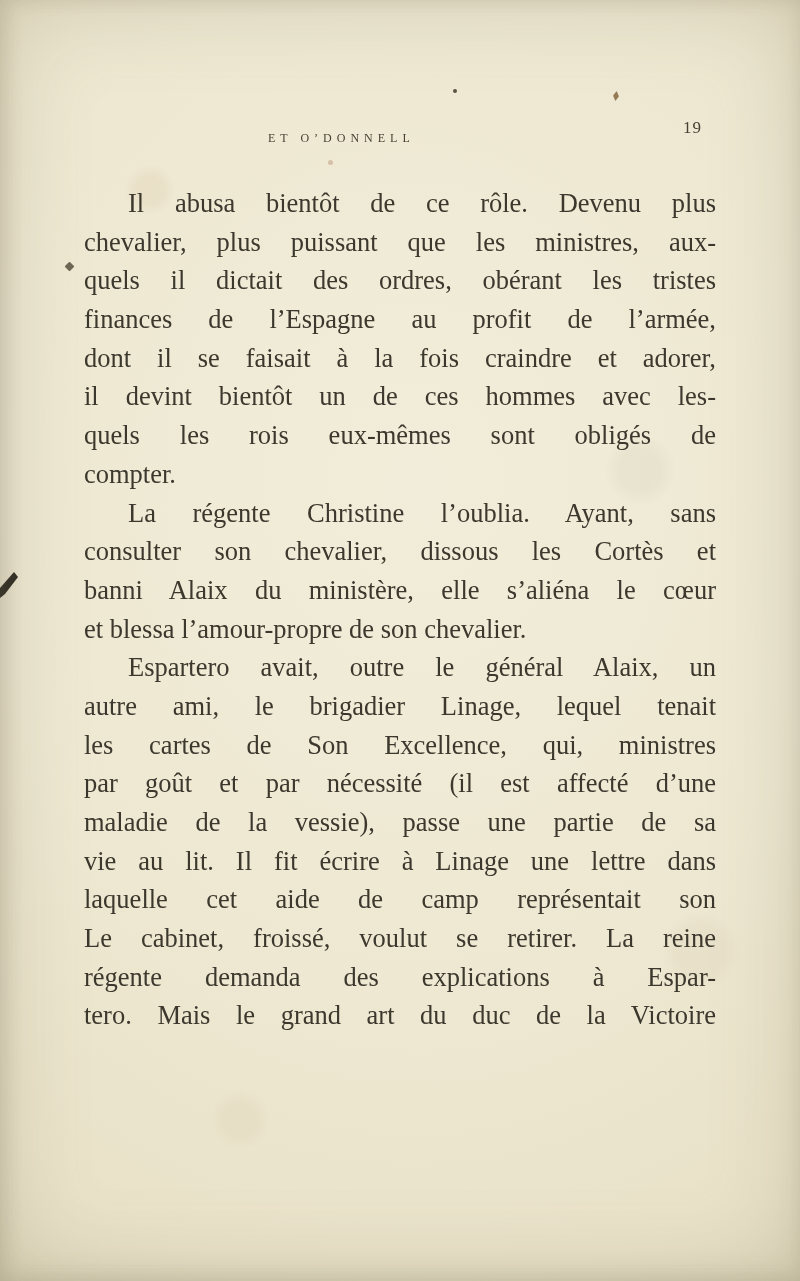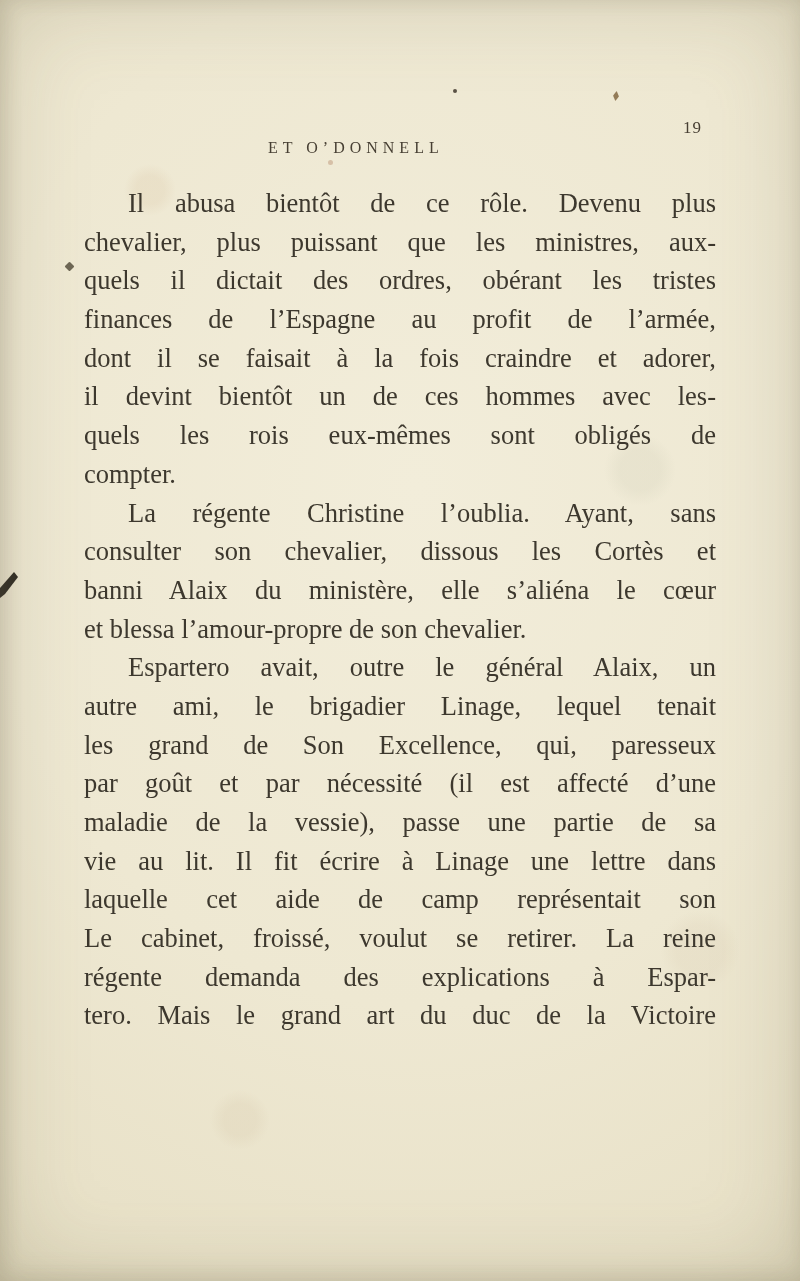--- a/index.html
+++ b/index.html
@@ -36,23 +36,23 @@
     background:
       radial-gradient(circle at 150px 190px, rgba(190,150,105,0.10) 0 14px, transparent 26px),
       radial-gradient(circle at 640px 470px, rgba(140,145,120,0.08) 0 20px, transparent 36px),
       radial-gradient(circle at 240px 1120px, rgba(170,140,100,0.08) 0 16px, transparent 30px),
       radial-gradient(circle at 700px 950px, rgba(160,130,95,0.06) 0 24px, transparent 40px);
   }
 
   
   .head-title {
     position: absolute;
-    top: 139px;
+    top: 131px;
     left: 268px;
-    font-size: 16px;
+    font-size: 12px;
     letter-spacing: 5px;
     color: #473f33;
   }
   .head-pagenum {
     position: absolute;
     top: 118px;
     right: 98px;
     font-size: 17px;
     letter-spacing: 1px;
     color: #473f33;
@@ -148,21 +148,21 @@
       <div class="line j">dont il se faisait à la fois craindre et adorer,</div>
       <div class="line j">il devint bientôt un de ces hommes avec les-</div>
       <div class="line j">quels les rois eux-mêmes sont obligés de</div>
       <div class="line">compter.</div>
       <div class="line j ind">La régente Christine l’oublia. Ayant, sans</div>
       <div class="line j">consulter son chevalier, dissous les Cortès et</div>
       <div class="line j">banni Alaix du ministère, elle s’aliéna le cœur</div>
       <div class="line">et blessa l’amour-propre de son chevalier.</div>
       <div class="line j ind">Espartero avait, outre le général Alaix, un</div>
       <div class="line j">autre ami, le brigadier Linage, lequel tenait</div>
-      <div class="line j">les grand de Son Excellence, qui, paresseux</div>
+      <div class="line j">les cartes de Son Excellence, qui, ministres</div>
       <div class="line j">par goût et par nécessité (il est affecté d’une</div>
       <div class="line j">maladie de la vessie), passe une partie de sa</div>
       <div class="line j">vie au lit. Il fit écrire à Linage une lettre dans</div>
       <div class="line j">laquelle cet aide de camp représentait son</div>
       <div class="line j">Le cabinet, froissé, voulut se retirer. La reine</div>
       <div class="line j">régente demanda des explications à Espar-</div>
       <div class="line j">tero. Mais le grand art du duc de la Victoire</div>
     </div>
 
   <div class="margin-star"></div>

